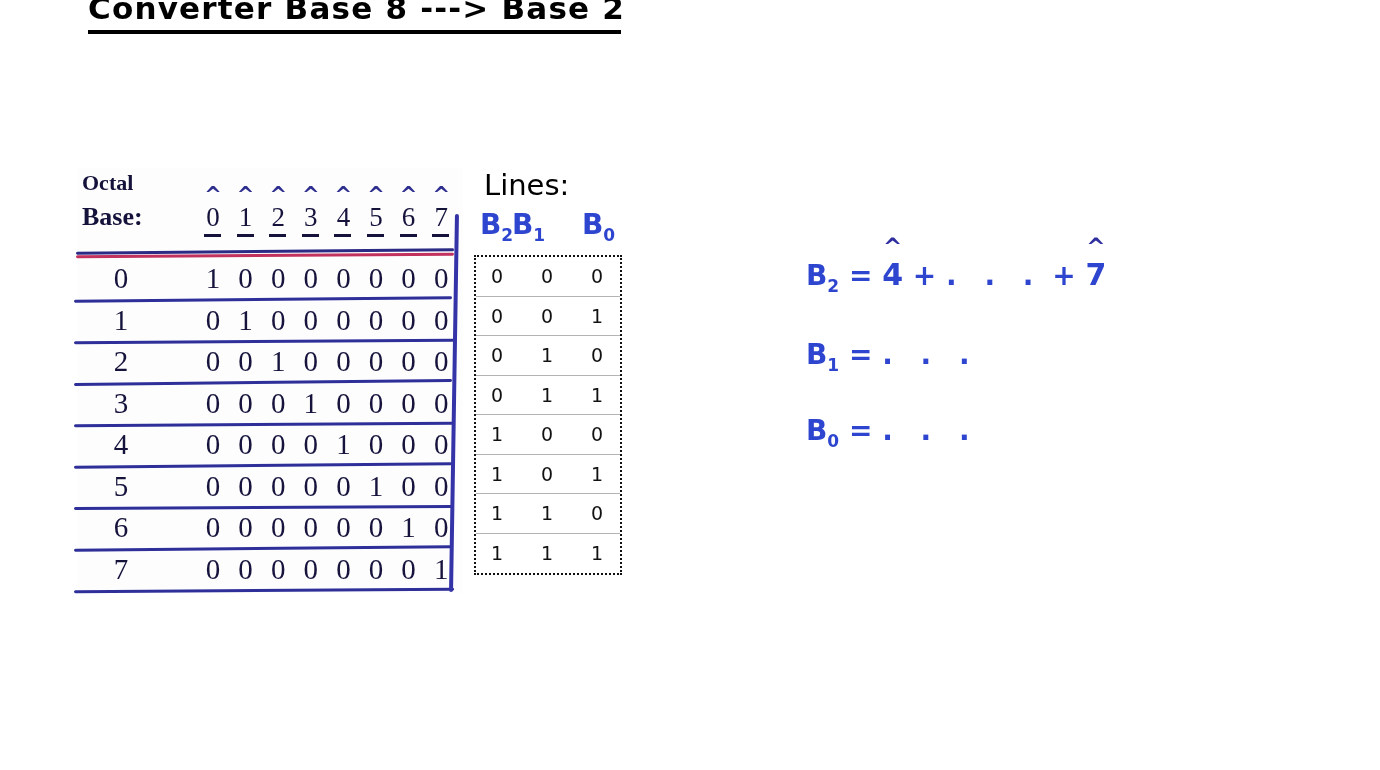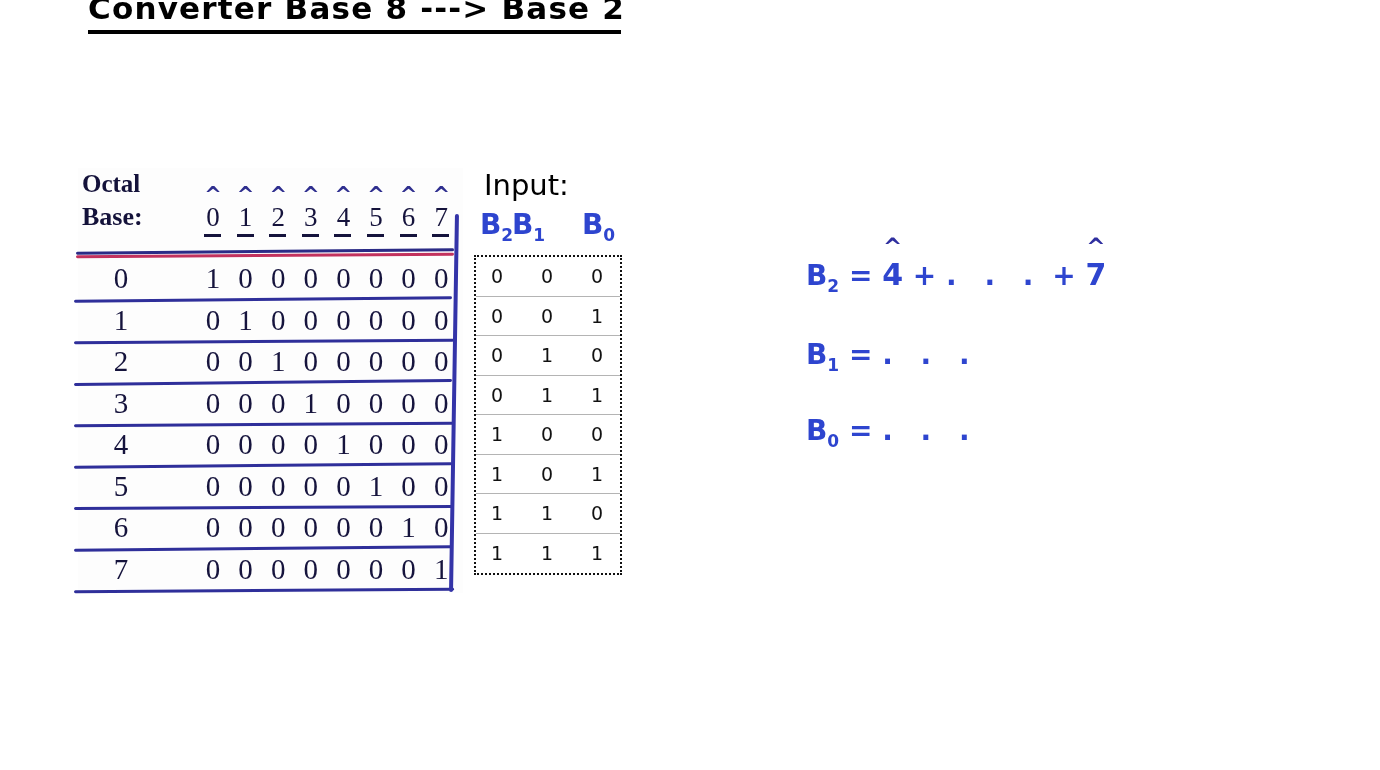--- a/index.html
+++ b/index.html
@@ -51,21 +51,21 @@
     background: #fdfdfd;
   }
 
   .scan-head {
     position: absolute;
     font-family: "Liberation Serif", serif;
     font-weight: bold;
     color: #14123a;
     white-space: nowrap;
   }
-  #lbl-octal  { left: 4px;  top: 2px;  font-size: 25px; }
+  #lbl-octal  { left: 4px;  top: 2px;  font-size: 22px; }
   #lbl-digit  { left: 4px;  top: 34px; font-size: 26px; }
   #lbl-inputs { left: 120px; top: 2px; font-size: 26px; letter-spacing: 0px;}
 
   
   #input-digit-row {
     position: absolute;
     left: 122px;
     top: 34px;
     width: 260px;
     height: 38px;
@@ -427,21 +427,21 @@
           <div class="bit" style="left: 195.6px;">0</div>
           <div class="bit" style="left: 228.2px;">1</div>
         </div>
       </div>
       <div class="pen-hline" style="top: 420.5px; width: 380px; transform: rotate(-0.4deg);"></div>
     </div>
 
   <div id="pen-vline"></div>
 </div>
 
-<div id="output-label">Input:</div>
+<div id="output-label">Lines:</div>
 <div id="output-bit-headers">
     <div class="out-head" style="left: 0px;">B<sub>2</sub></div>
     <div class="out-head" style="left: 32px;">B<sub>1</sub></div>
     <div class="out-head" style="left: 102px;">B<sub>0</sub></div>
   </div>
 
 <div id="output-table">
     <div class="out-row">
       <div class="out-cell out-c0">0</div>
       <div class="out-cell out-c1">0</div>

